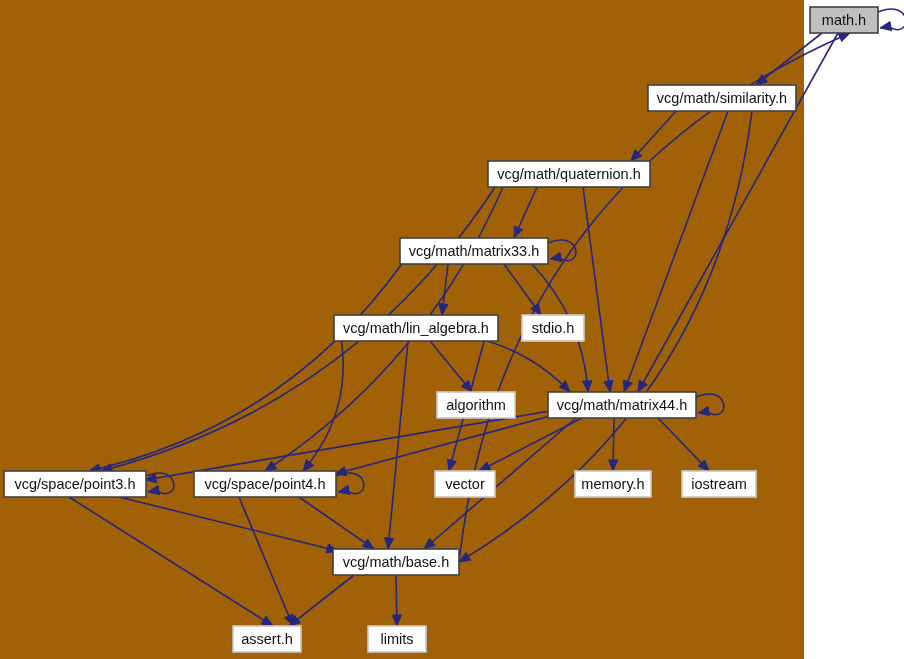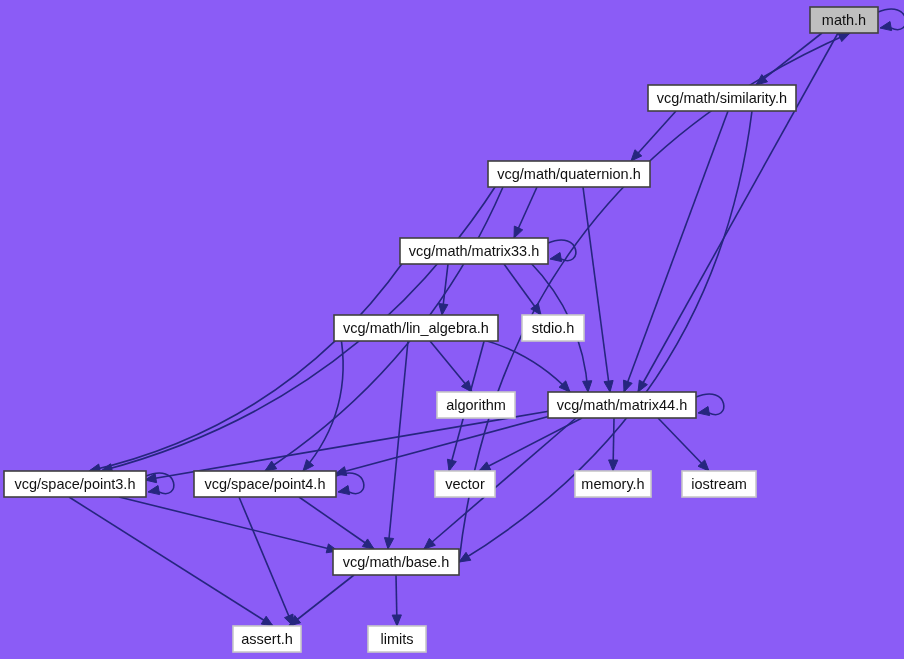--- a/index.html
+++ b/index.html
@@ -2,23 +2,23 @@
 <html><head>
 <meta charset="utf-8">
 <style>
   html, body {
     margin: 0;
     padding: 0;
     background: #ffffff;
   }
   #graph-root {
     position: relative;
-    width: 904px;
+    width: 804px;
     height: 659px;
-    background: #8b5cf6;
+    background: #a16207;
     font-family: "Liberation Sans", sans-serif;
   }
   svg#dep-graph {
     display: block;
     width: 904px;
     height: 659px;
   }
   .edge-path {
     fill: none;
     stroke: #26267f;

